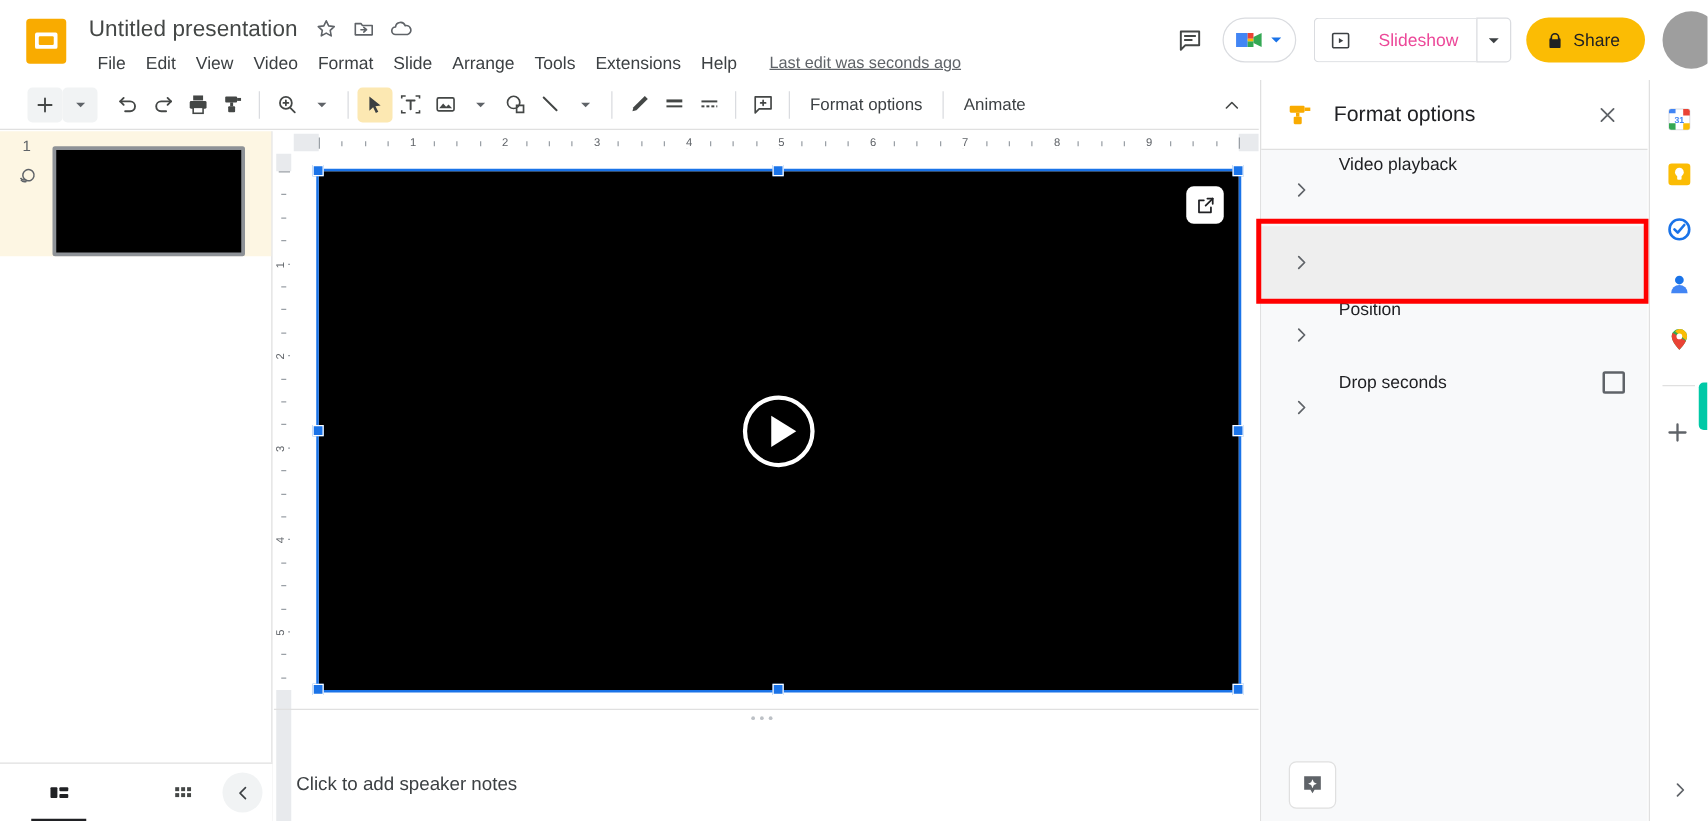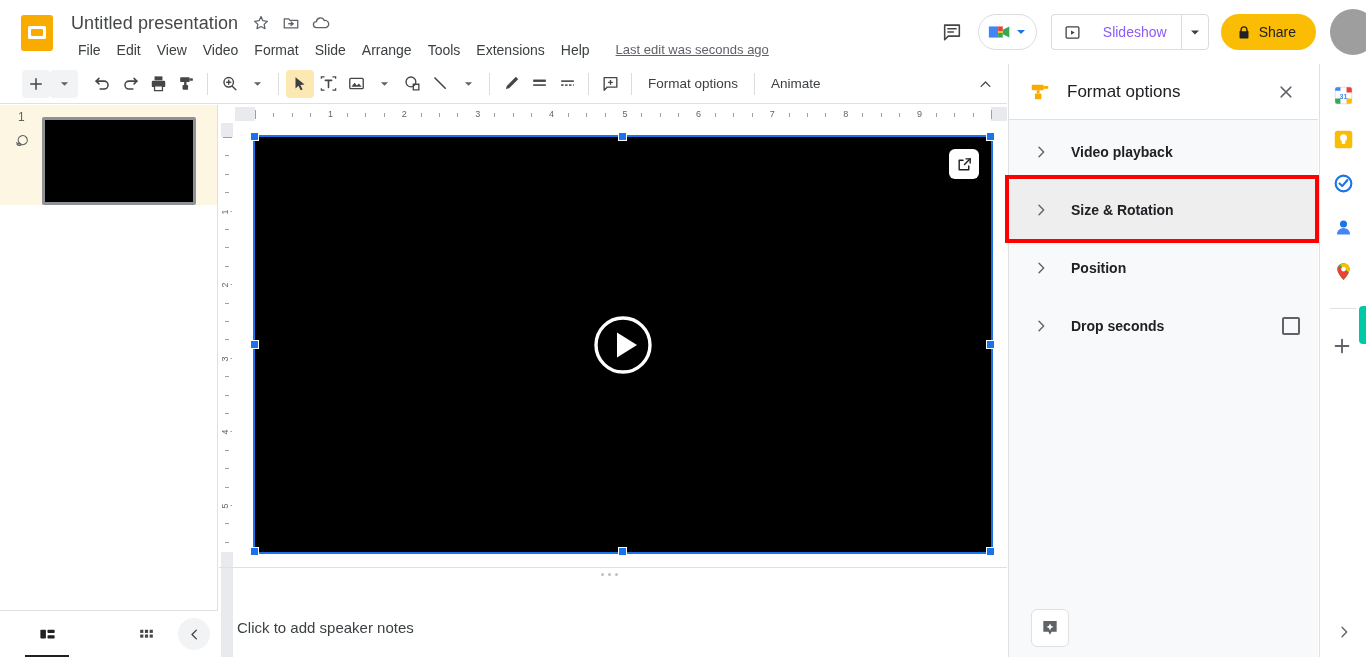--- a/index.html
+++ b/index.html
@@ -44,21 +44,21 @@
   }
   .meet-btn {
     display: flex; align-items: center; gap: 3px; height: 36px; padding: 0 10px 0 8px;
     border: 1px solid #dadce0; border-radius: 18px; cursor: pointer; background: #fff;
     margin-right: 14px;
   }
   .slideshow-grp { display: flex; align-items: stretch; height: 36px; margin-right: 12px; }
   .slideshow-btn {
     display: flex; align-items: center; gap: 22px; padding: 0 14px 0 12px;
     border: 1px solid #dadce0; border-right: none; border-radius: 4px 0 0 4px;
-    font-size: 14px; color: #8b5cf6; cursor: pointer; background: #fff;
+    font-size: 14px; color: #ec4899; cursor: pointer; background: #fff;
   }
   .slideshow-arrow {
     width: 28px; border: 1px solid #dadce0; border-radius: 0 4px 4px 0;
     display: flex; align-items: center; justify-content: center; cursor: pointer; background: #fff;
   }
   .share-btn {
     display: flex; align-items: center; gap: 8px; height: 36px; padding: 0 20px 0 16px;
     background: #fbbc04; border-radius: 18px; font-size: 14px; font-weight: 400;
     color: #202124; cursor: pointer; margin-right: 14px; border: none;
   }
@@ -185,22 +185,22 @@
     height: 56px; display: flex; align-items: center; padding: 0 16px 0 20px;
     border-bottom: 1px solid #e0e0e0; gap: 16px;
   }
   .fp-title { font-size: 17px; color: #202124; flex: 1; }
   .fp-close {
     width: 32px; height: 32px; border-radius: 50%; display: flex; align-items: center;
     justify-content: center; cursor: pointer; color: #5f6368;
   }
   .fp-body { background: #f8f9fa; height: 537px; padding-top: 3px; }
   .fp-row {
-    height: 58px; display: flex; align-items: center; padding: 0 18px 0 24px;
-    cursor: pointer; gap: 22px; font-weight: bold;
+    height: 58px; display: flex; padding: 0 18px 0 24px;
+    cursor: pointer; gap: 22px;
   }
   .fp-row.highlight { background: #eeeeee; }
   .fp-row-label { font-size: 14px; color: #202124; flex: 1; }
   .fp-chev { color: #5f6368; display: flex; align-items: center; }
   .fp-checkbox {
     width: 18px; height: 18px; border: 2px solid #5f6368; border-radius: 2px; cursor: pointer;
   }
   .annot-box {
     position: absolute; left: -4px; top: 111px; width: 314px; height: 68px;
     border: 4px solid #ff0000; pointer-events: none; box-sizing: border-box;
@@ -669,21 +669,20 @@
         </span>
         <span class="fp-row-label">Video playback</span>
       </div>
 
       <div class="fp-row highlight">
         <span class="fp-chev">
           <svg width="16" height="16" viewBox="0 0 24 24" fill="none" stroke="#5f6368" stroke-width="2.1" stroke-linecap="round" stroke-linejoin="round">
               <path d="M9 5l7 7-7 7"></path>
             </svg>
         </span>
-        <span class="fp-row-label">Size &amp; Rotation</span>
       </div>
 
       <div class="fp-row">
         <span class="fp-chev">
           <svg width="16" height="16" viewBox="0 0 24 24" fill="none" stroke="#5f6368" stroke-width="2.1" stroke-linecap="round" stroke-linejoin="round">
               <path d="M9 5l7 7-7 7"></path>
             </svg>
         </span>
         <span class="fp-row-label">Position</span>
       </div>

